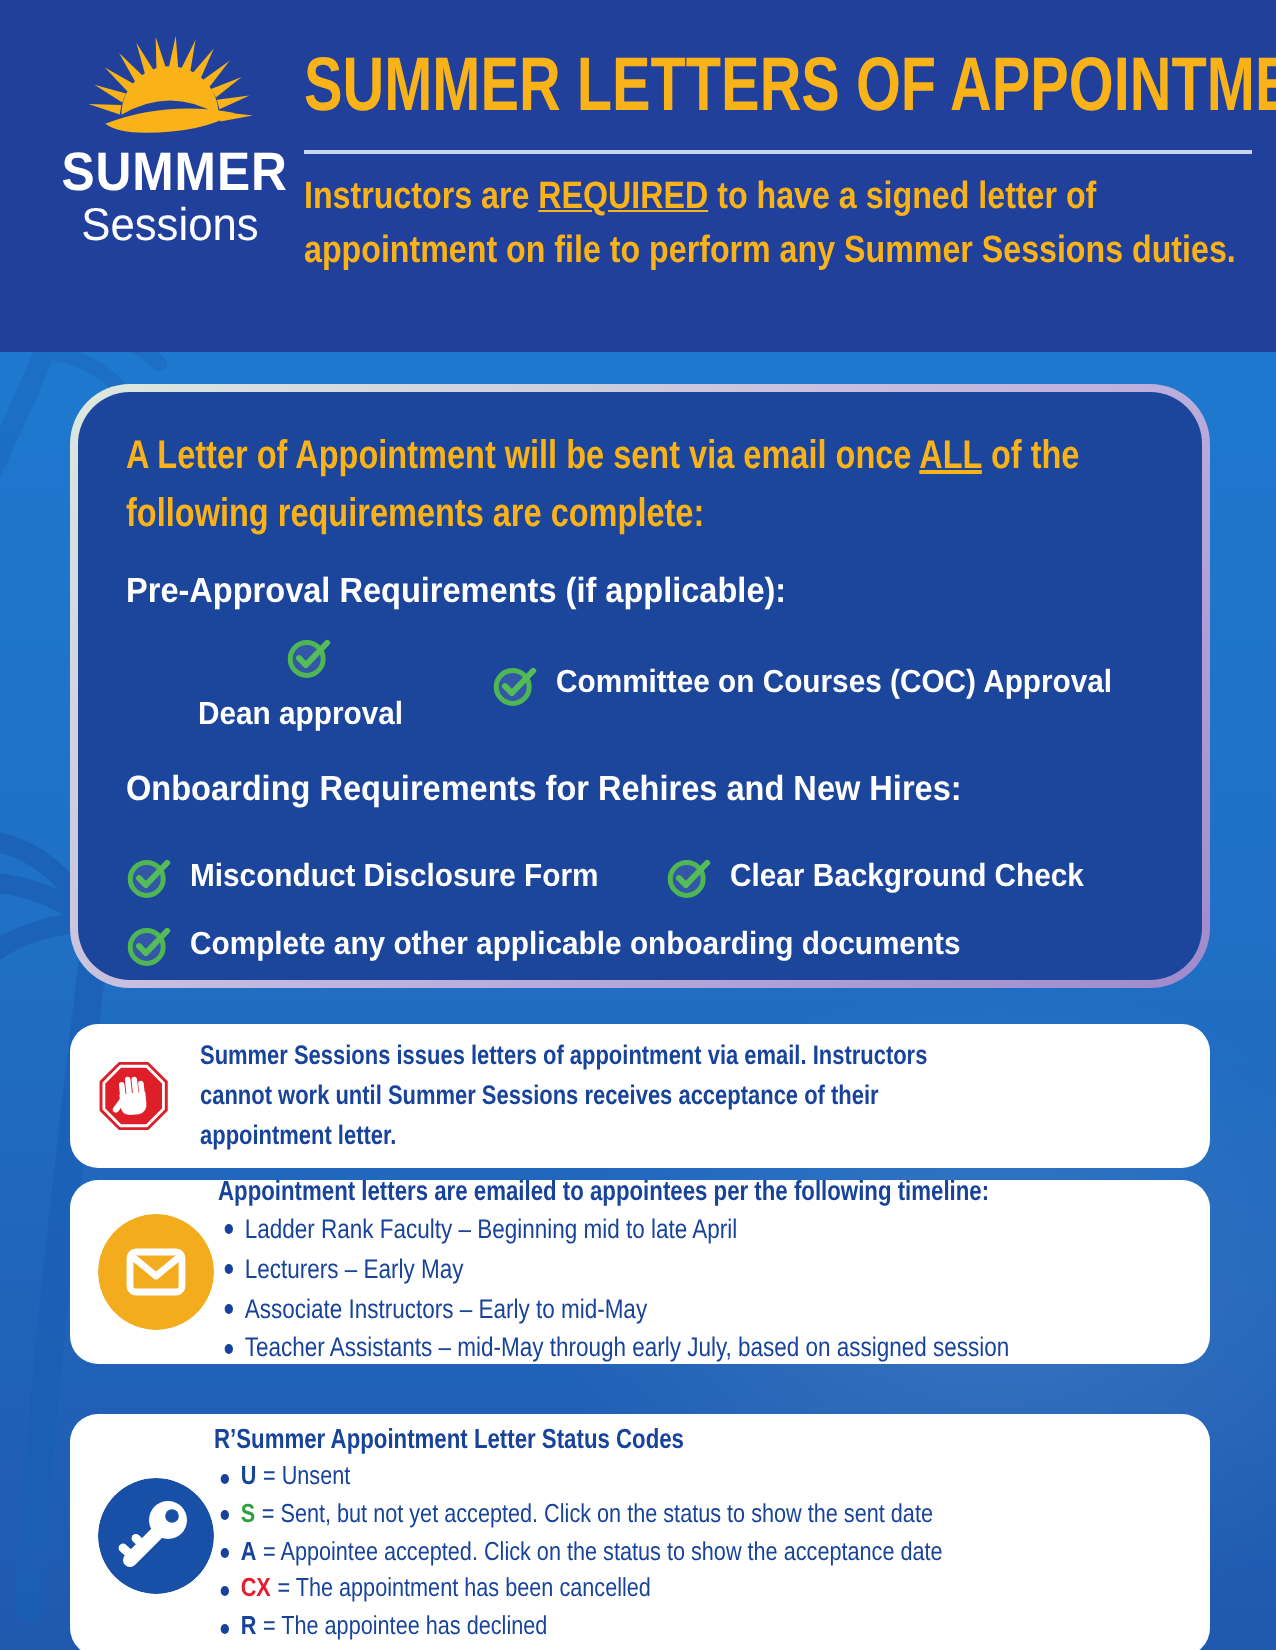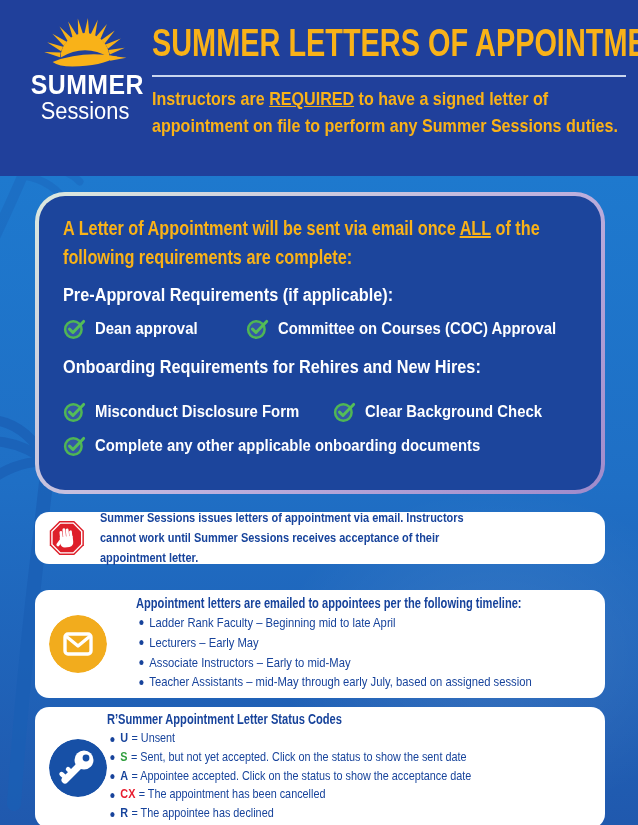--- a/index.html
+++ b/index.html
@@ -32,28 +32,28 @@
     background:linear-gradient(140deg,#DCE9DE 0%,#BFB2DE 55%,#9F8ACB 100%);}
   .reqbox{background:#1C459C;border-radius:26px;padding:18px 24px 18px;height:258px;}
   .box-heading{margin:0;color:#F9B218;font-size:20px;font-weight:bold;line-height:1.46;
     width:123%;transform:scaleX(.813);transform-origin:0 0;}
   .box-heading .und{text-decoration:underline;}
   .sec-heading{margin:13px 0 0;color:#fff;font-size:17.5px;font-weight:bold;white-space:nowrap;
     display:inline-block;transform:scaleX(.93);transform-origin:0 50%;}
   .checkrow{display:flex;margin-top:11px;align-items:center;}
   .check{display:flex;align-items:center;gap:9px;color:#fff;font-weight:bold;font-size:16px;}
   .check .lbl{white-space:nowrap;display:inline-block;transform:scaleX(.93);transform-origin:0 50%;}
-  .col-pre{width:200px;}
+  .col-pre{width:200px;flex-direction:column;}
   .col-onb{width:270px;}
   .check svg{flex:0 0 auto;}
   
   .card{position:absolute;left:35px;width:570px;box-sizing:border-box;background:#fff;
     border-radius:14px;display:flex;align-items:center;}
-  .card-stop{top:336px;height:52px;padding:0 16px 0 14px;gap:15px;}
-  .card-mail{top:414px;height:108px;padding:0 14px 0 14px;gap:29px;}
+  .card-stop{top:336px;height:72px;padding:0 16px 0 14px;gap:15px;}
+  .card-mail{top:414px;height:92px;padding:0 14px 0 14px;gap:2px;}
   .card-key{top:531px;height:121px;padding:0 14px 0 14px;}
   .stop-text{margin:0;color:#17439B;font-size:13.4px;font-weight:bold;line-height:1.5;
     width:122%;transform:scaleX(.82);transform-origin:0 50%;}
   .card-col{flex:1;}
   .card-h{margin:0 0 2px;color:#17439B;font-size:13.8px;font-weight:bold;white-space:nowrap;
     width:124%;transform:scaleX(.806);transform-origin:0 50%;display:block;}
   .blist{list-style:none;margin:0;padding:0;width:120%;transform:scaleX(.833);transform-origin:0 0;}
   .blist li{position:relative;padding-left:16px;color:#17439B;font-size:13.5px;line-height:1.48;}
   .blist-sm li{font-size:13px;line-height:1.44;}
   .blist li::before{content:"";position:absolute;left:4px;top:.58em;width:5px;height:5px;

